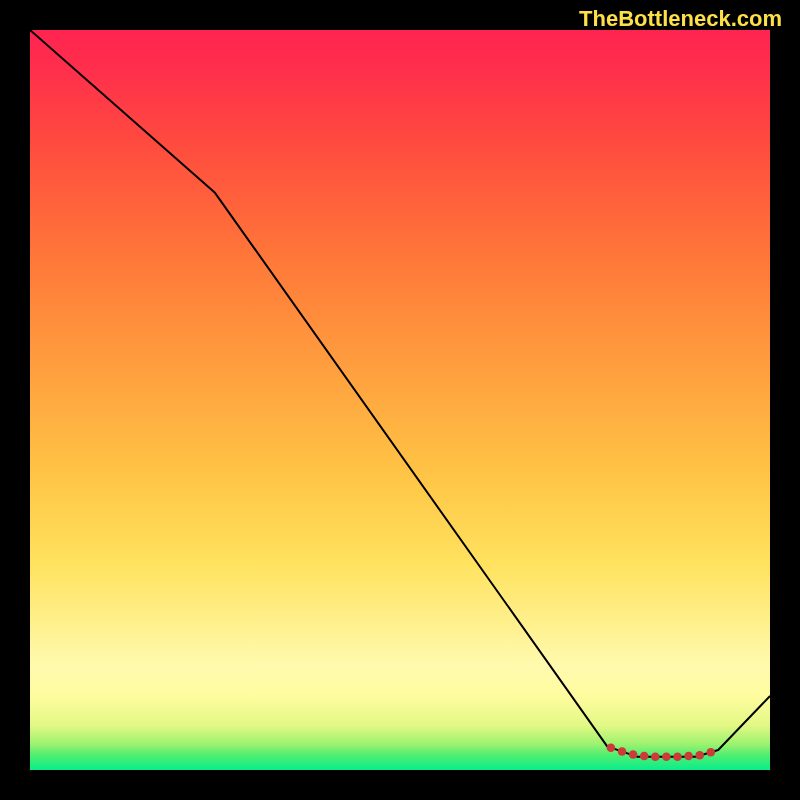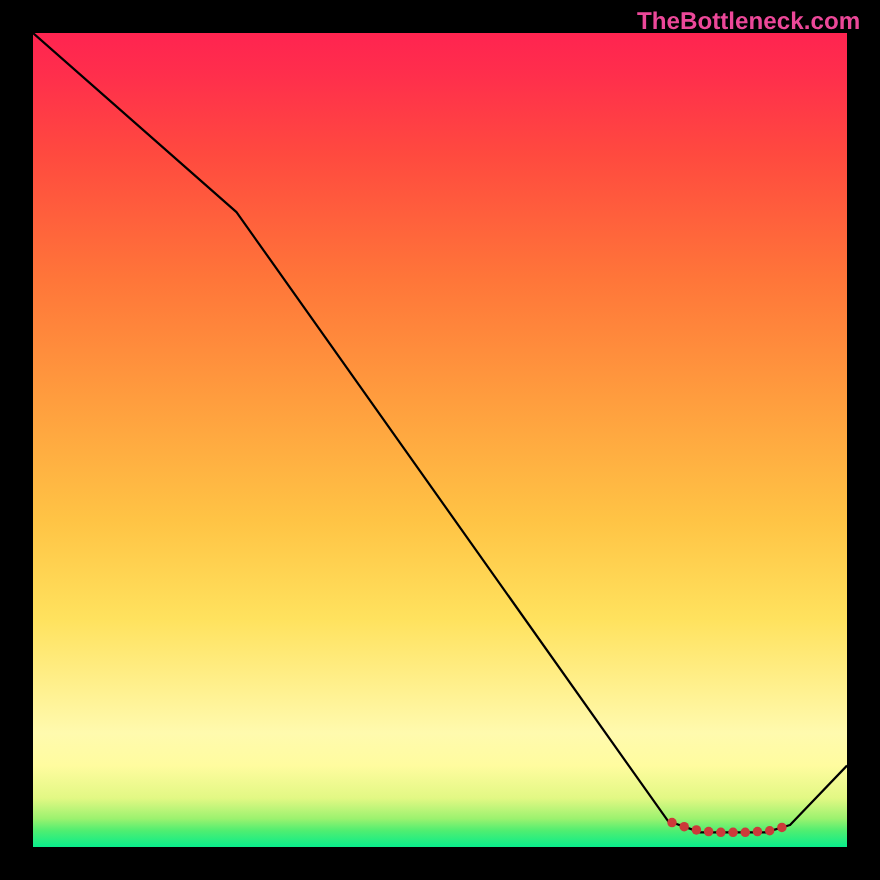--- a/index.html
+++ b/index.html
@@ -14,21 +14,21 @@
   .outer {
     width: 800px;
     height: 800px;
     background: #000;
     position: relative;
   }
   .attribution {
     position: absolute;
     top: 6px;
     right: 18px;
-    color: #ec4899;
+    color: #fde047;
     font-size: 22px;
     font-weight: bold;
     font-family: Arial, sans-serif;
   }
   .plot {
     position: absolute;
     left: 30px;
     top: 30px;
     width: 740px;
     height: 740px;

